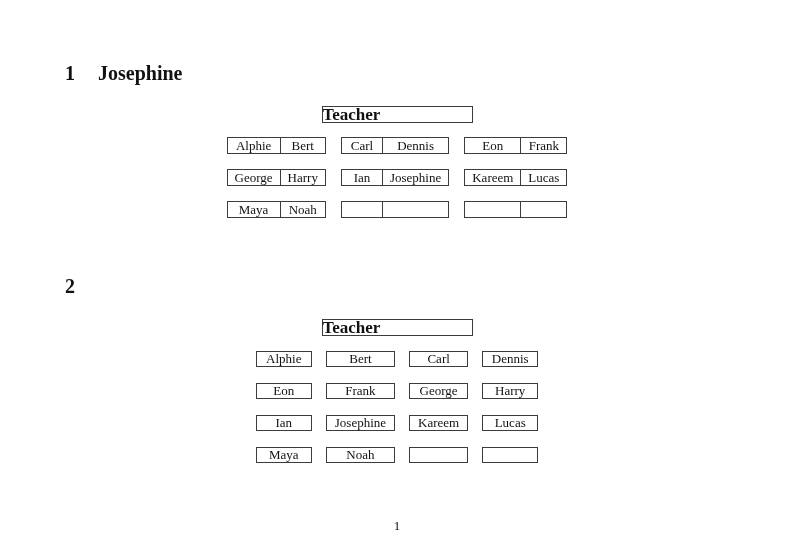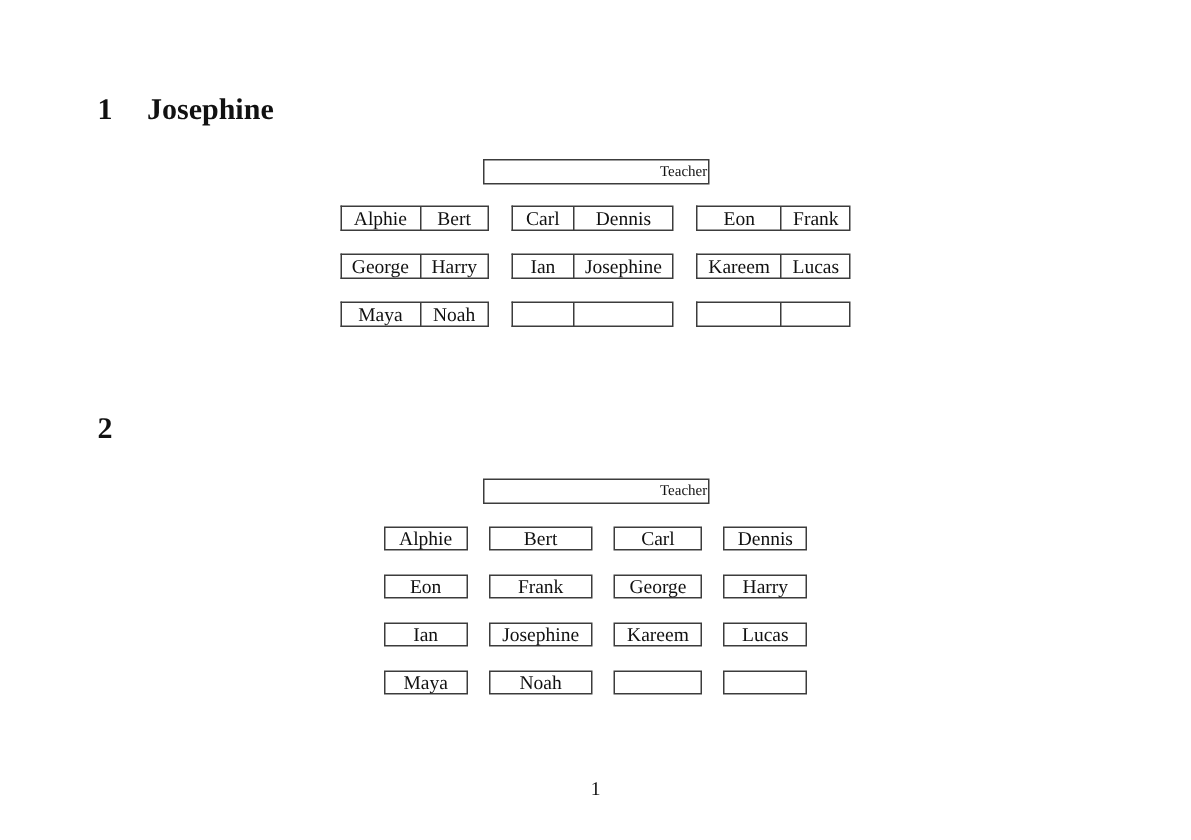--- a/index.html
+++ b/index.html
@@ -24,24 +24,25 @@
   .section-heading .section-number { width: 33px; flex: 0 0 33px; }
   #heading-classical { margin-top: 63px; }
   #heading-distributed { margin-top: 43px; }
 
   
   .diagram { margin-top: 22px; }
   .teacher-box {
     width: 149px;
     margin: 0 auto;
     border: 1px solid #3c3c3c;
-    text-align: right;
-    font-size: 10px;
+    text-align: left;
+    font-size: 17px;
     line-height: 15px;
     height: 15px;
+    font-weight: bold;
   }
 
   
   .desk-rows-classical {
     display: flex;
     justify-content: center;
     align-items: flex-start;
     gap: 15px;
     margin-top: -1px;
   }

